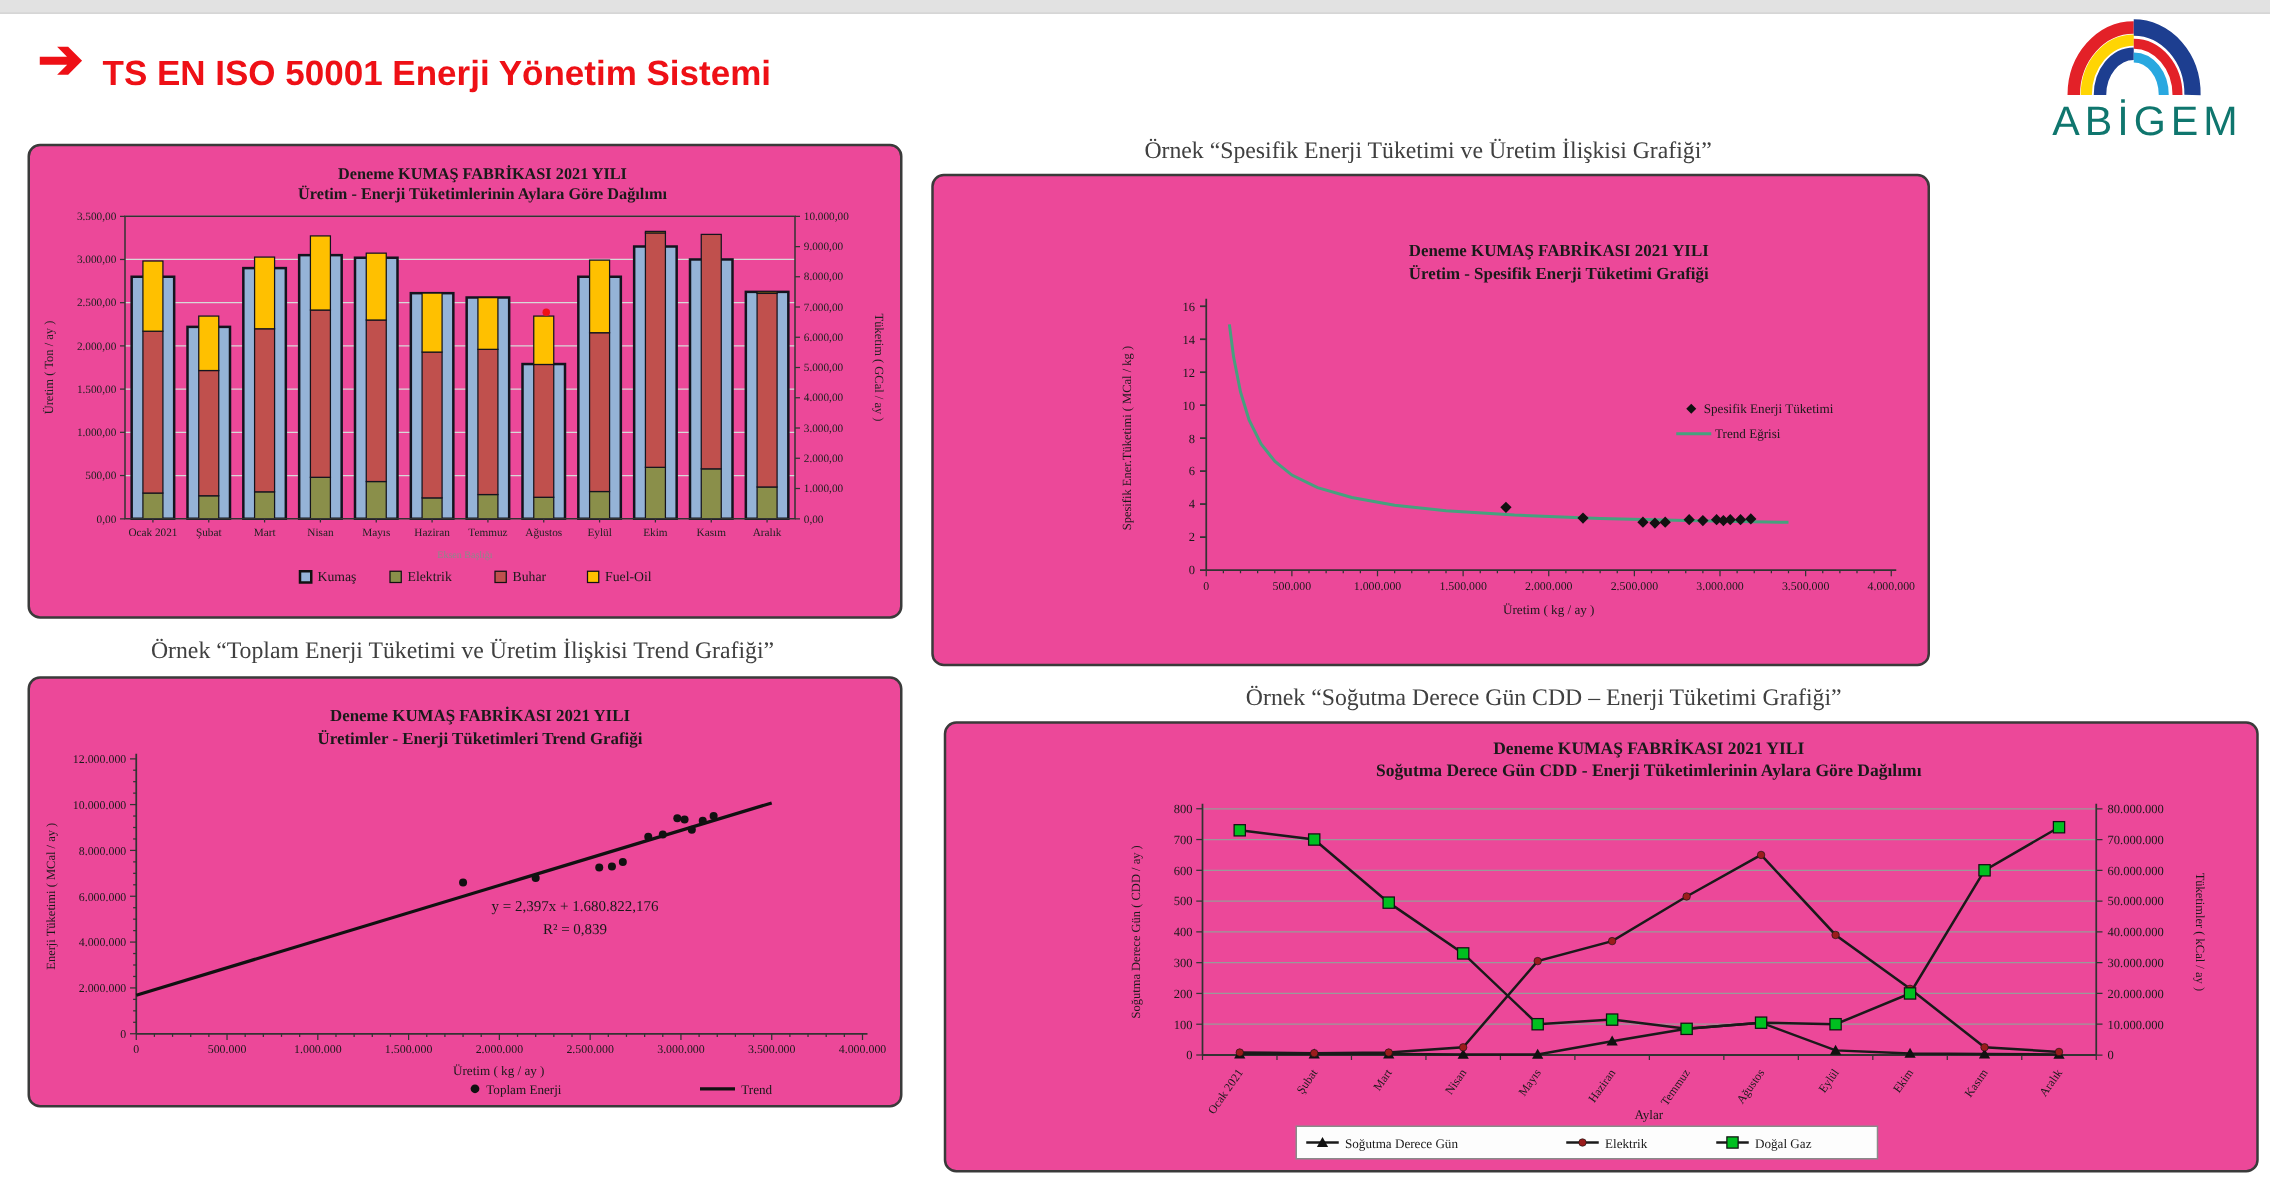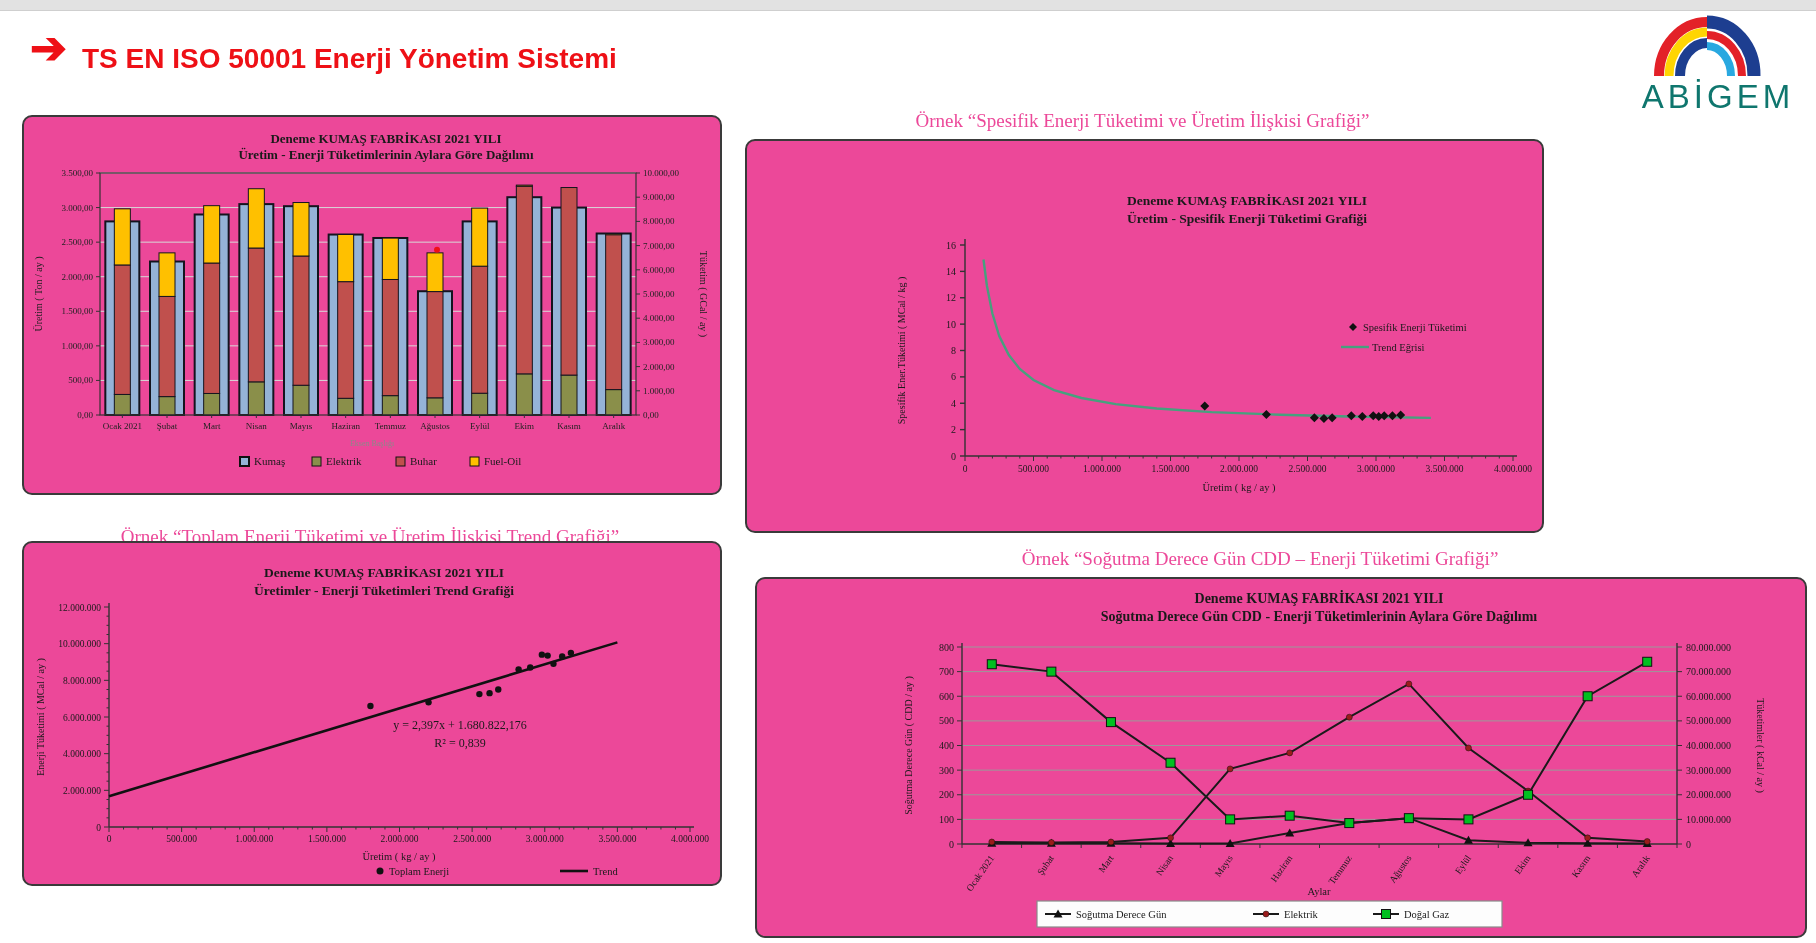--- a/index.html
+++ b/index.html
@@ -11,24 +11,24 @@
   .hdr-title{position:absolute;left:82px;top:24px;font-size:28px;font-weight:bold;color:#ee1016;
              letter-spacing:0px;white-space:nowrap;}
   .logo{position:absolute;right:18px;top:14px;width:160px;text-align:center;}
   .logo-text{font-size:33px;color:#0f766e;letter-spacing:4px;margin-top:-2px;}
   .panel{position:absolute;border:2px solid #3a3a3a;border-radius:10px;background:#ec4899;}
   .p-tl{left:22px;top:115px;width:696px;height:376px;}
   .p-tr{left:745px;top:139px;width:795px;height:390px;}
   .p-bl{left:22px;top:541px;width:696px;height:341px;}
   .p-br{left:755px;top:577px;width:1048px;height:357px;}
   .chart-title{position:absolute;text-align:center;font-family:"Liberation Serif",serif;
-               font-size:19px;color:#ec4899;white-space:nowrap;}
+               font-size:19px;color:#404040;white-space:nowrap;}
   .t-tr{left:745px;top:110px;width:795px;}
-  .t-bl{left:22px;top:510px;width:696px;margin-top:16px;}
-  .t-br{left:736px;top:548px;width:1048px;font-family:Liberation Serif, serif;}
+  .t-bl{left:22px;top:510px;width:696px;}
+  .t-br{left:711px;top:548px;width:1048px;font-family:Liberation Serif, serif;}
   svg{display:block;}
 </style>
 </head>
 <body>
 
 <div class="stage">
   <div class="topstrip"></div>
 
   <span class="hdr-arrow">➔</span>
   <h1 class="hdr-title">TS EN ISO 50001 Enerji Yönetim Sistemi</h1>

